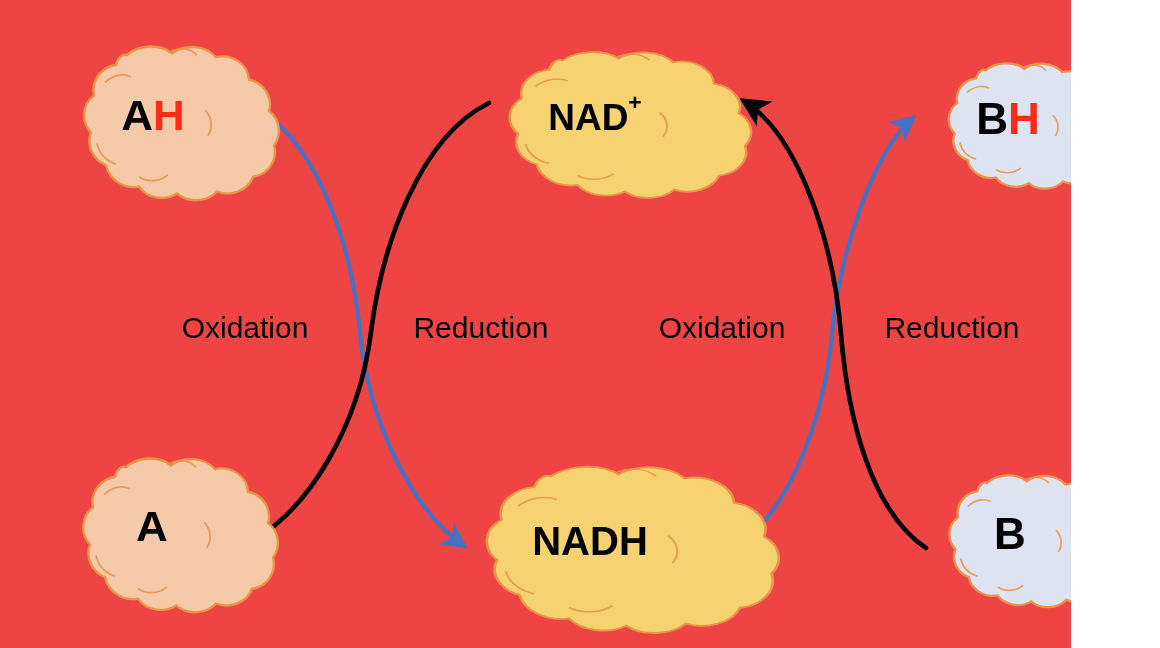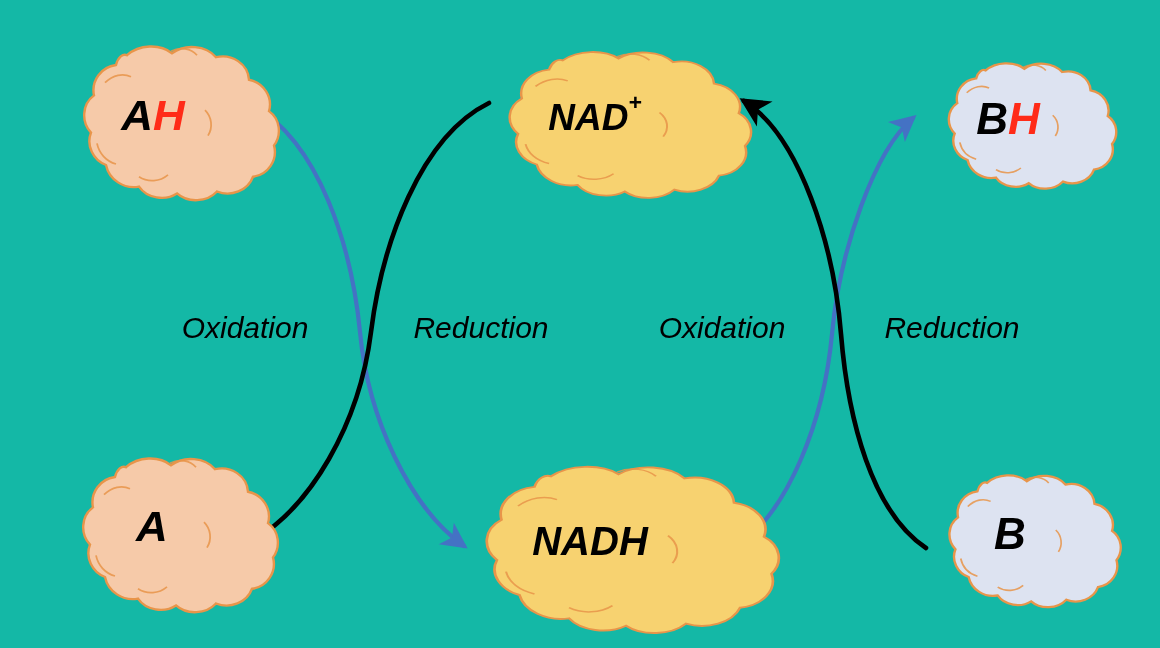--- a/index.html
+++ b/index.html
@@ -6,25 +6,24 @@
   html, body {
     margin: 0;
     padding: 0;
     background: #ffffff;
   }
   body {
     font-family: "Liberation Sans", sans-serif;
   }
   #stage {
     position: relative;
-    width: 1160px;
+    width: 1071px;
     height: 648px;
-    background: #14b8a6;
+    background: #ef4444;
     overflow: hidden;
-    font-style: italic;
   }
   #diagram-svg {
     position: absolute;
     left: 0;
     top: 0;
     width: 1160px;
     height: 648px;
   }
   .blob-label {
     font-family: "Liberation Sans", sans-serif;

